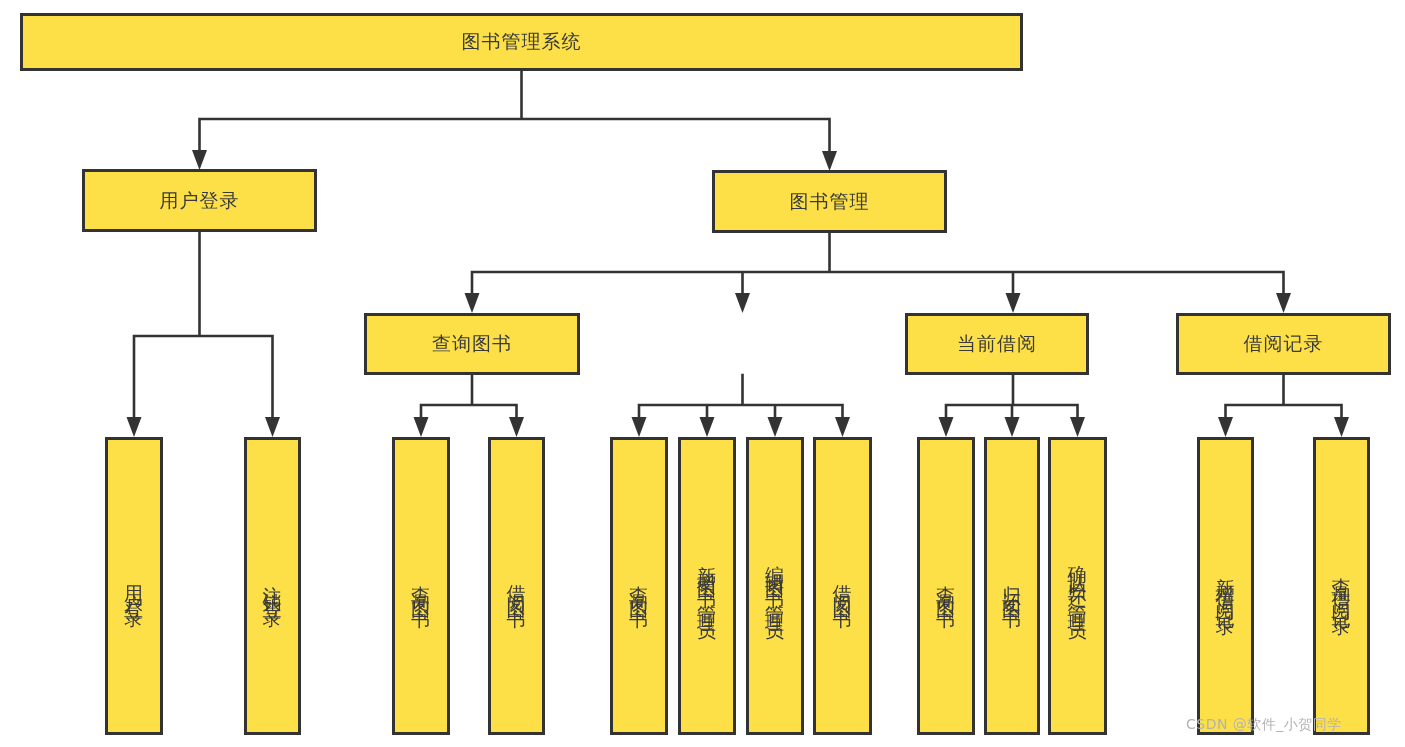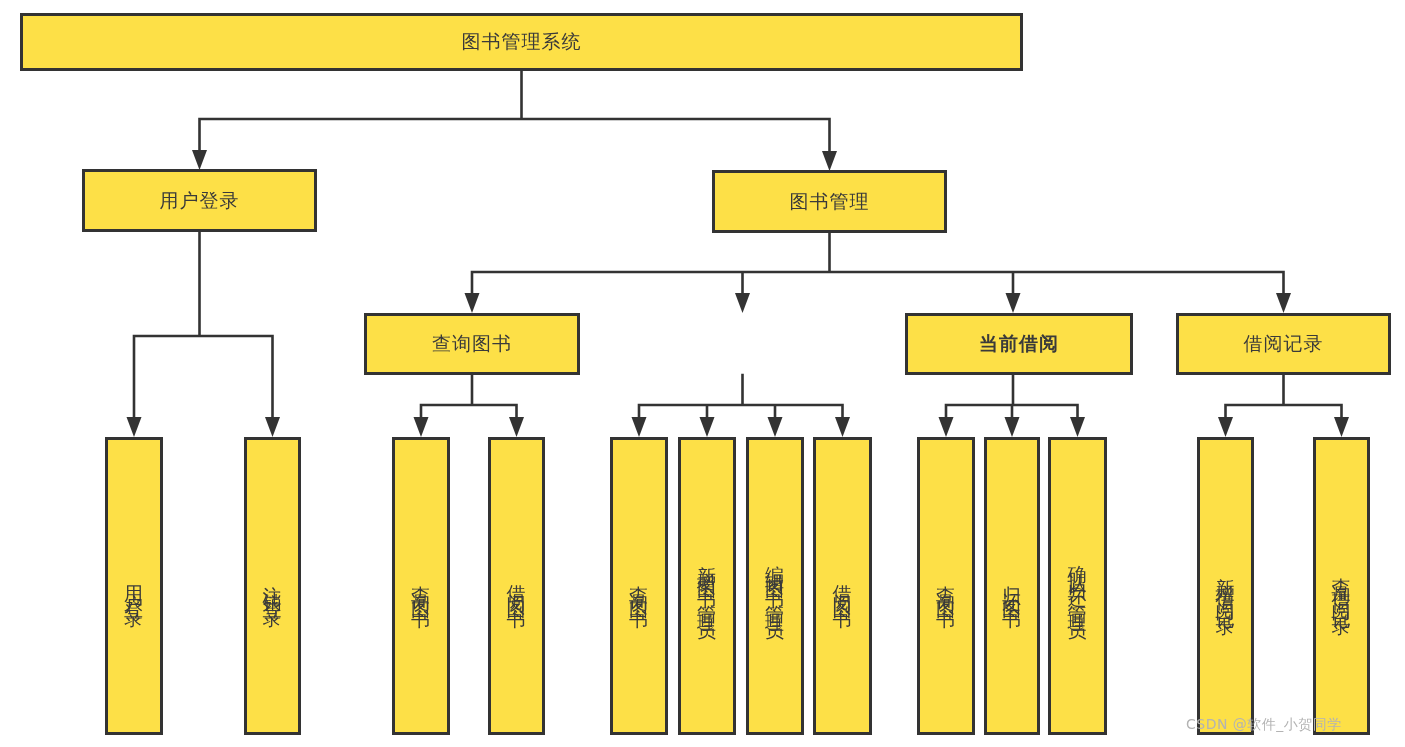--- a/index.html
+++ b/index.html
@@ -103,21 +103,21 @@
   <div class="box" style="left:82px; top:169px; width:235px; height:63px;">
     <span class="h-text">用户登录</span>
   </div>
   <div class="box" style="left:712px; top:170px; width:235px; height:63px;">
     <span class="h-text">图书管理</span>
   </div>
 
   <div class="box" style="left:364px; top:313px; width:216px; height:62px;">
     <span class="h-text">查询图书</span>
   </div>
-  <div class="box" style="left:905px; top:313px; width:228px; height:62px;font-weight:bold;">
+  <div class="box" style="left:905px; top:313px; width:184px; height:62px;">
     <span class="h-text">当前借阅</span>
   </div>
   <div class="box" style="left:1176px; top:313px; width:215px; height:62px;">
     <span class="h-text">借阅记录</span>
   </div>
 
   <div class="box" style="left:105px; top:437px; width:58px; height:298px;">
     <span class="v-text">用户登录</span>
   </div>
   <div class="box" style="left:244px; top:437px; width:57px; height:298px;">

